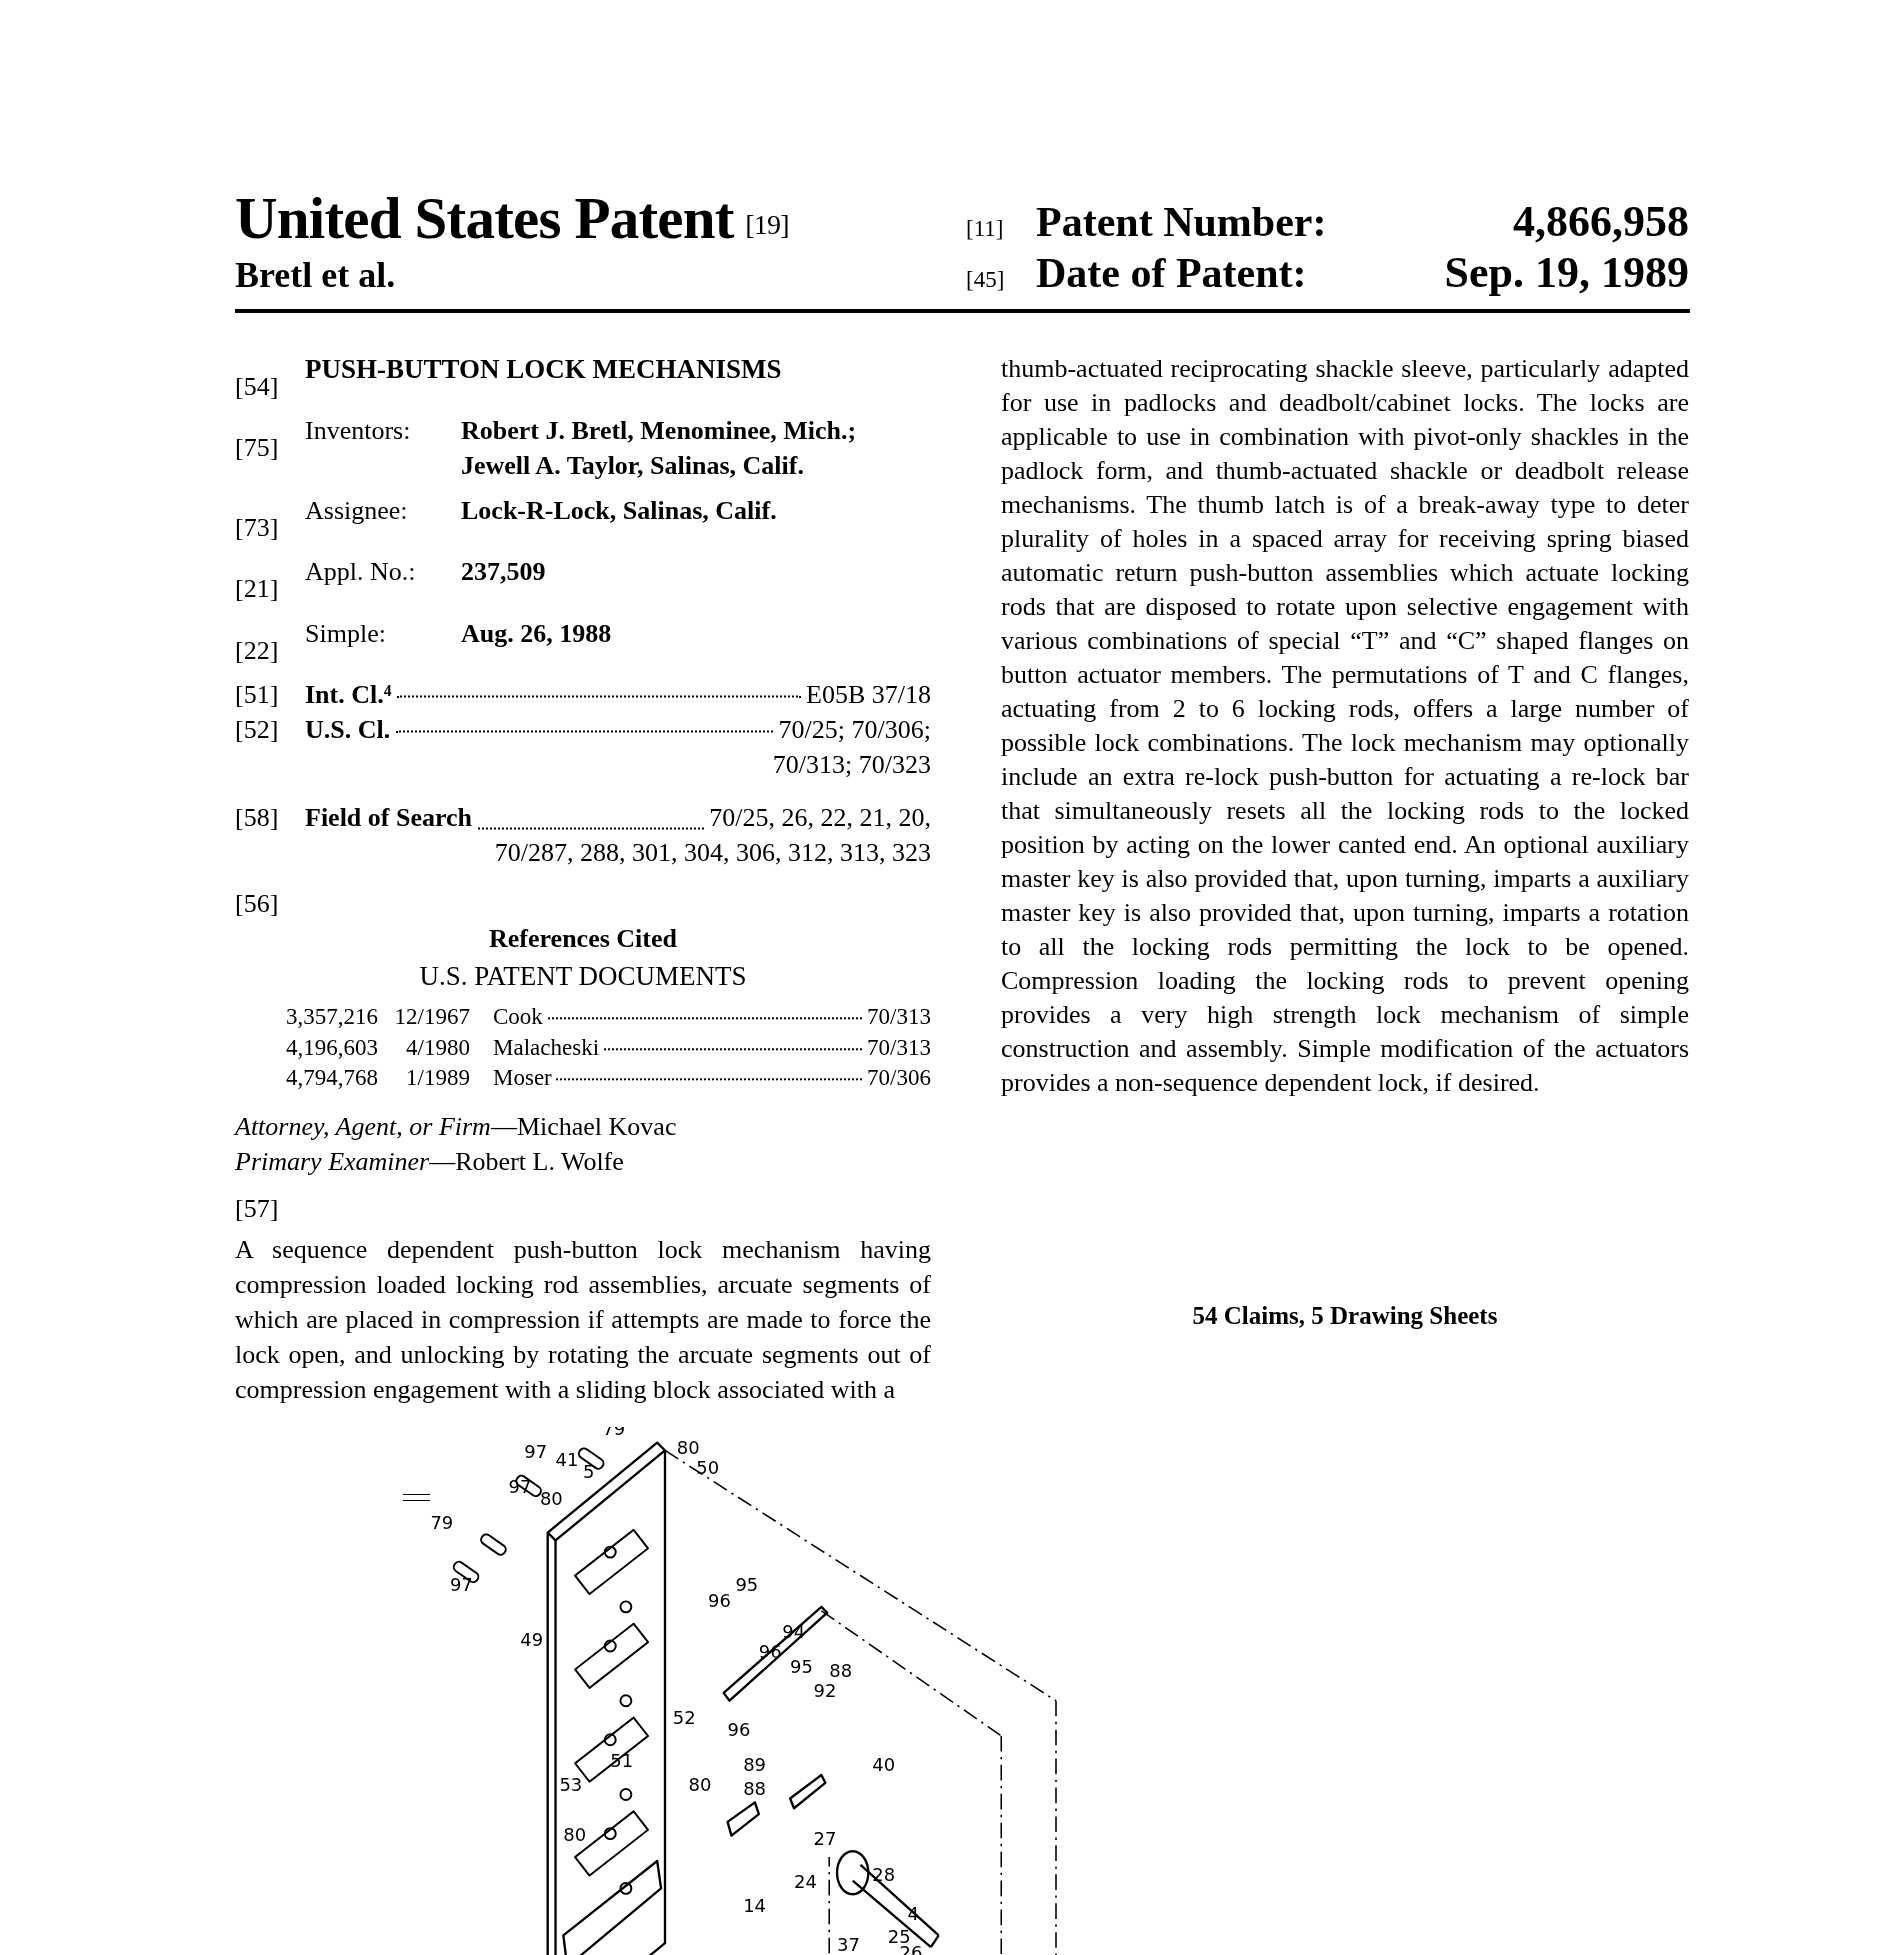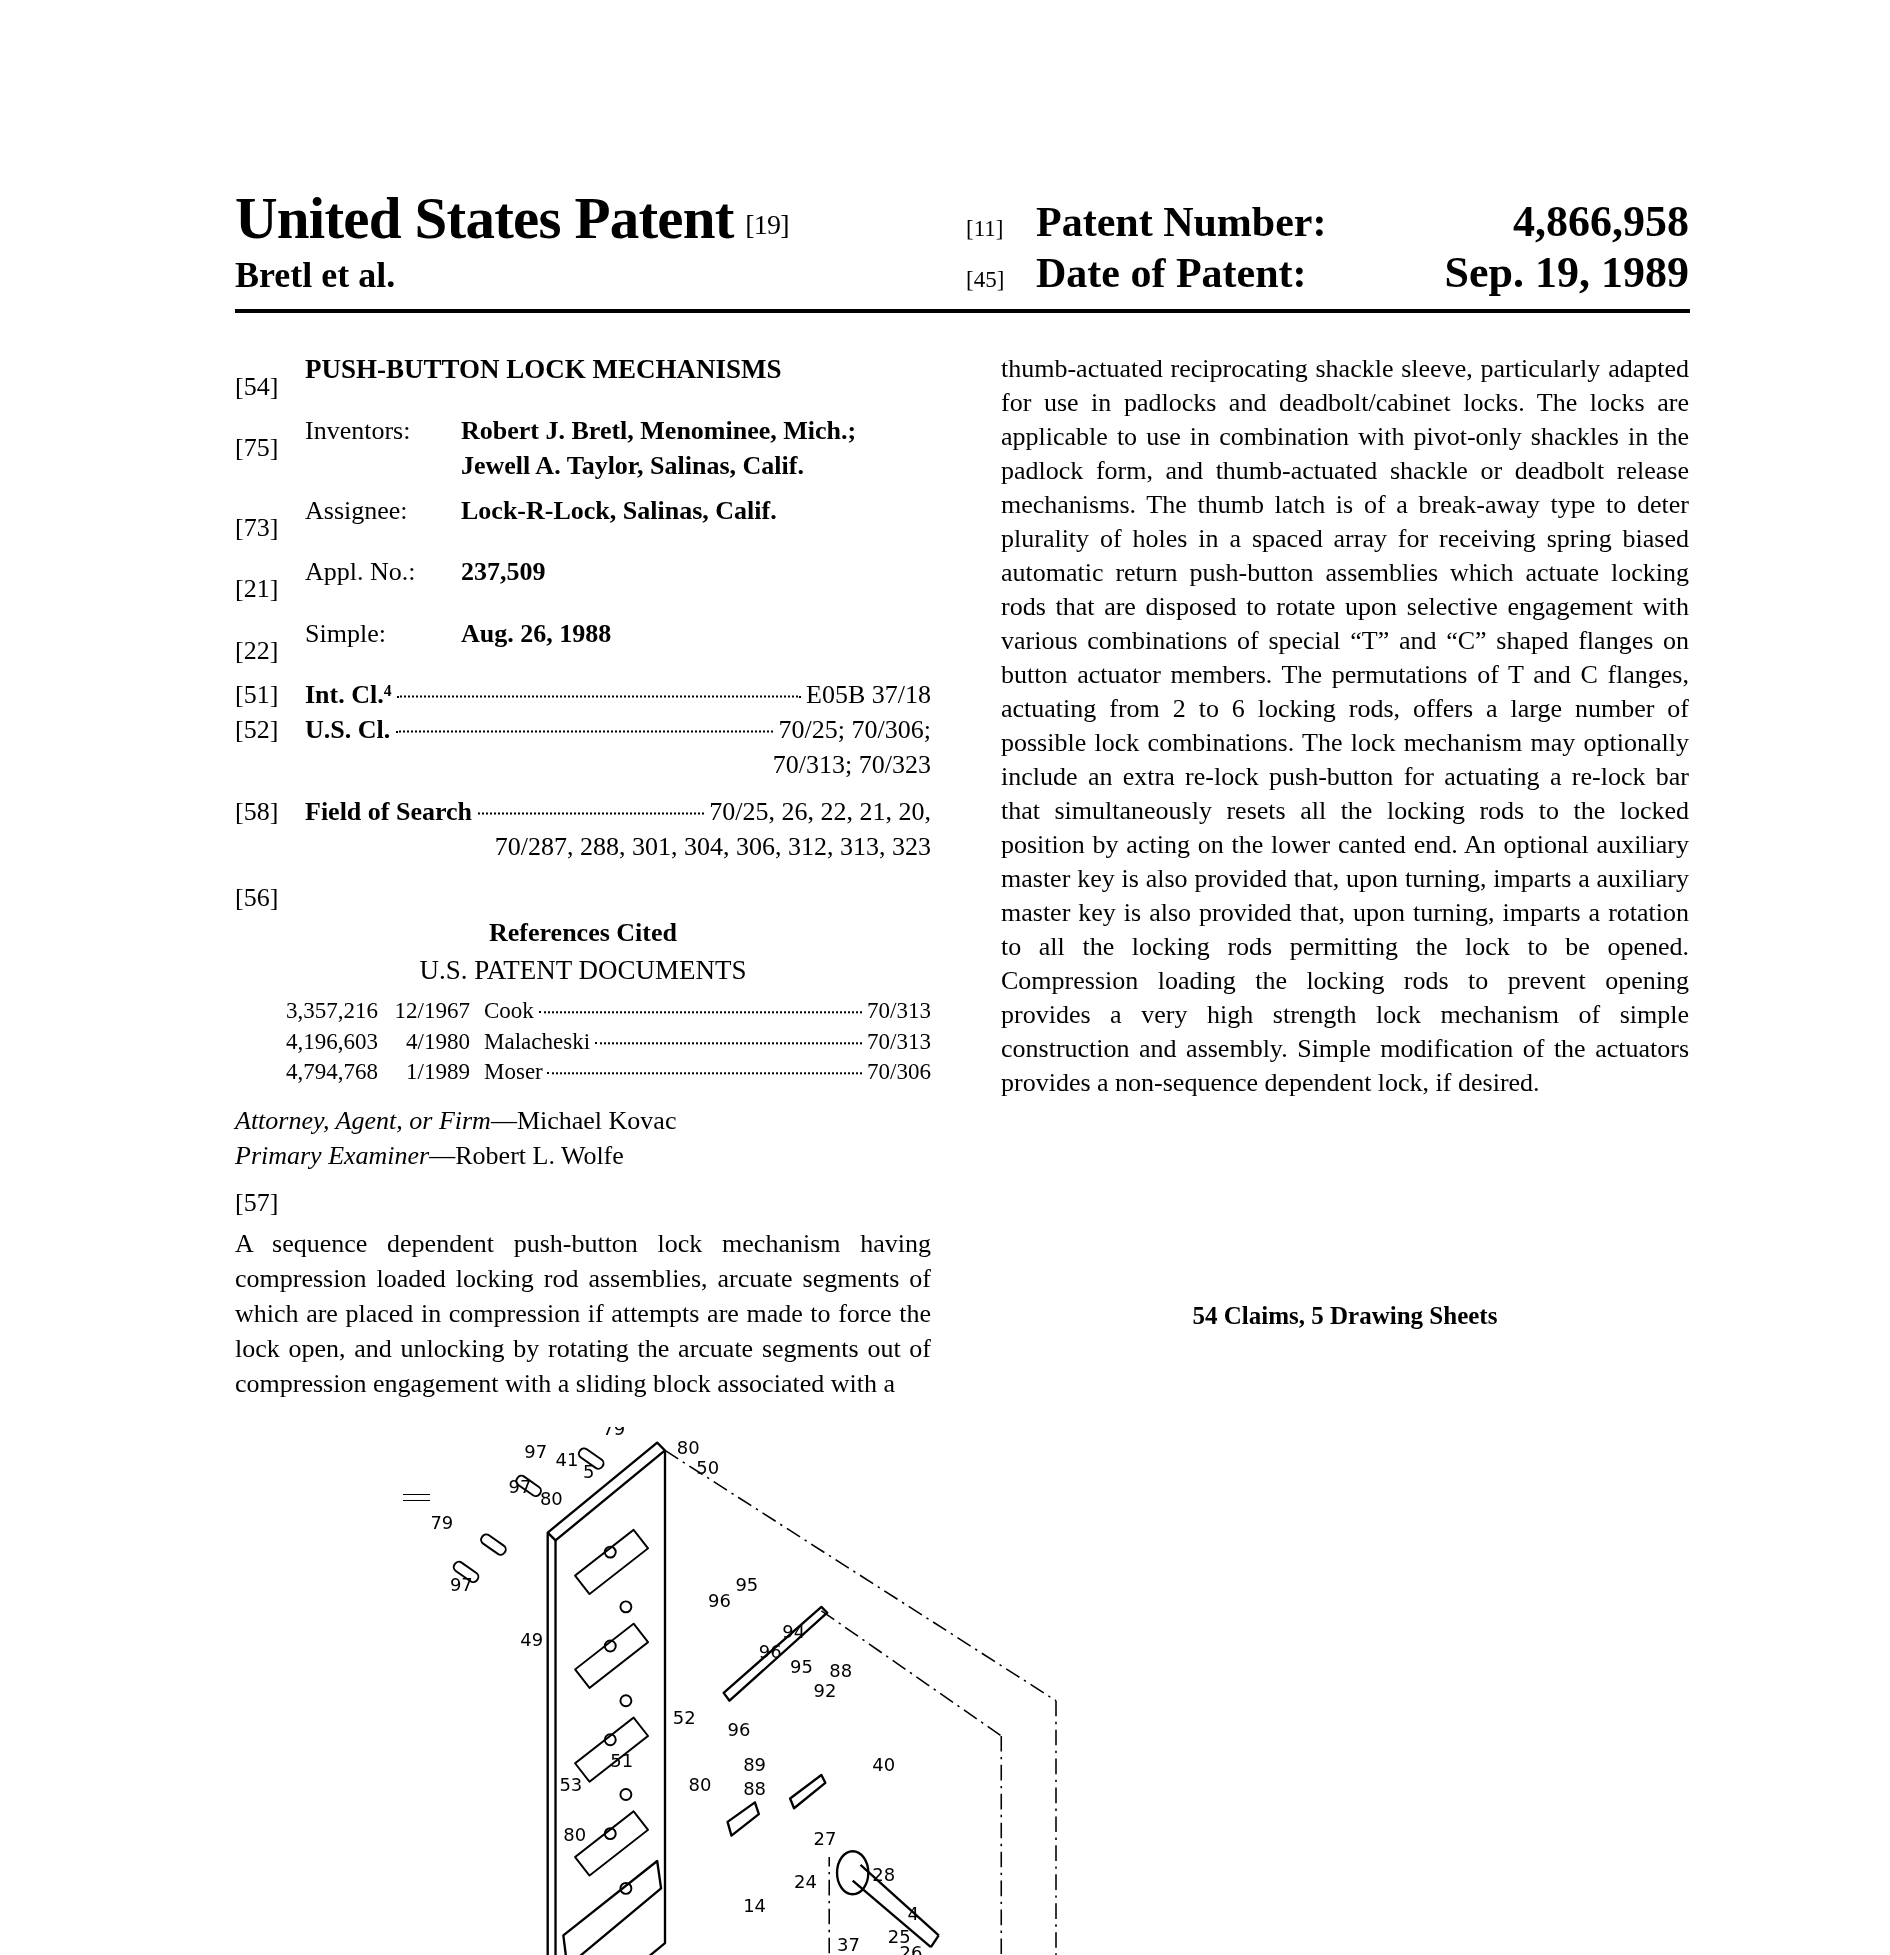--- a/index.html
+++ b/index.html
@@ -31,21 +31,21 @@
   .dotrow .val { font-weight: normal; flex: none; }
   .contline { text-align: right; font-weight: bold; }
   .contline.plain { font-weight: normal; }
   .section-head { display: flex; margin-top: 15.6px; flex-direction: column; }
   .section-head .code { width: 70px; flex: none; }
   .section-head .txt { flex: 1; text-align: center; font-weight: bold; }
   .sub-head { text-align: center; font-size: 27px; margin: 3.9px 0 7.8px 0; }
   .refs { margin-left: 51px; font-size: 23px; line-height: 30.5px; }
   .ref-row { display: flex; align-items: baseline; }
   .ref-row .num { width: 106px; flex: none; }
-  .ref-row .date { width: 78px; flex: none; text-align: right; margin-right: 14px; }
+  .ref-row .date { width: 78px; flex: none; text-align: right; margin-right: 23px; }
   .ref-row .name { flex: none; }
   .ref-row .dots { flex: 1; border-bottom: 2px dotted #000; margin: 0 4.7px; transform: translateY(-4.7px); }
   .ref-row .cls { flex: none; }
   .examiners { margin-top: 15.6px; }
   .examiners .role { font-style: italic; }
   .abstract-head { display: flex; margin-top: 11.7px; }
   .abstract-head .code { width: 70px; flex: none; }
   .abstract-head .txt { flex: 1; text-align: center; font-weight: bold; padding-right: 94px; }
   .abstract-p { text-align: justify; margin-top: 5.5px; }
 
@@ -118,21 +118,21 @@
       <span class="dots"></span>
       <span class="val">E05B 37/18</span>
     </div>
     <div class="dotrow">
       <span class="code">[52]</span>
       <span class="lbl">U.S. Cl.</span>
       <span class="dots"></span>
       <span class="val">70/25; 70/306;</span>
     </div>
     <div class="contline plain">70/313; 70/323</div>
-    <div class="dotrow" style="margin-top:12px;">
+    <div class="dotrow" style="margin-top:18px;align-items:flex-end;">
       <span class="code">[58]</span>
       <span class="lbl">Field of Search</span>
       <span class="dots"></span>
       <span class="val" style="font-weight:normal">70/25, 26, 22, 21, 20,</span>
     </div>
     <div class="contline plain">70/287, 288, 301, 304, 306, 312, 313, 323</div>
 
     <div class="section-head">
       <span class="code">[56]</span>
       <span class="txt">References Cited</span>

